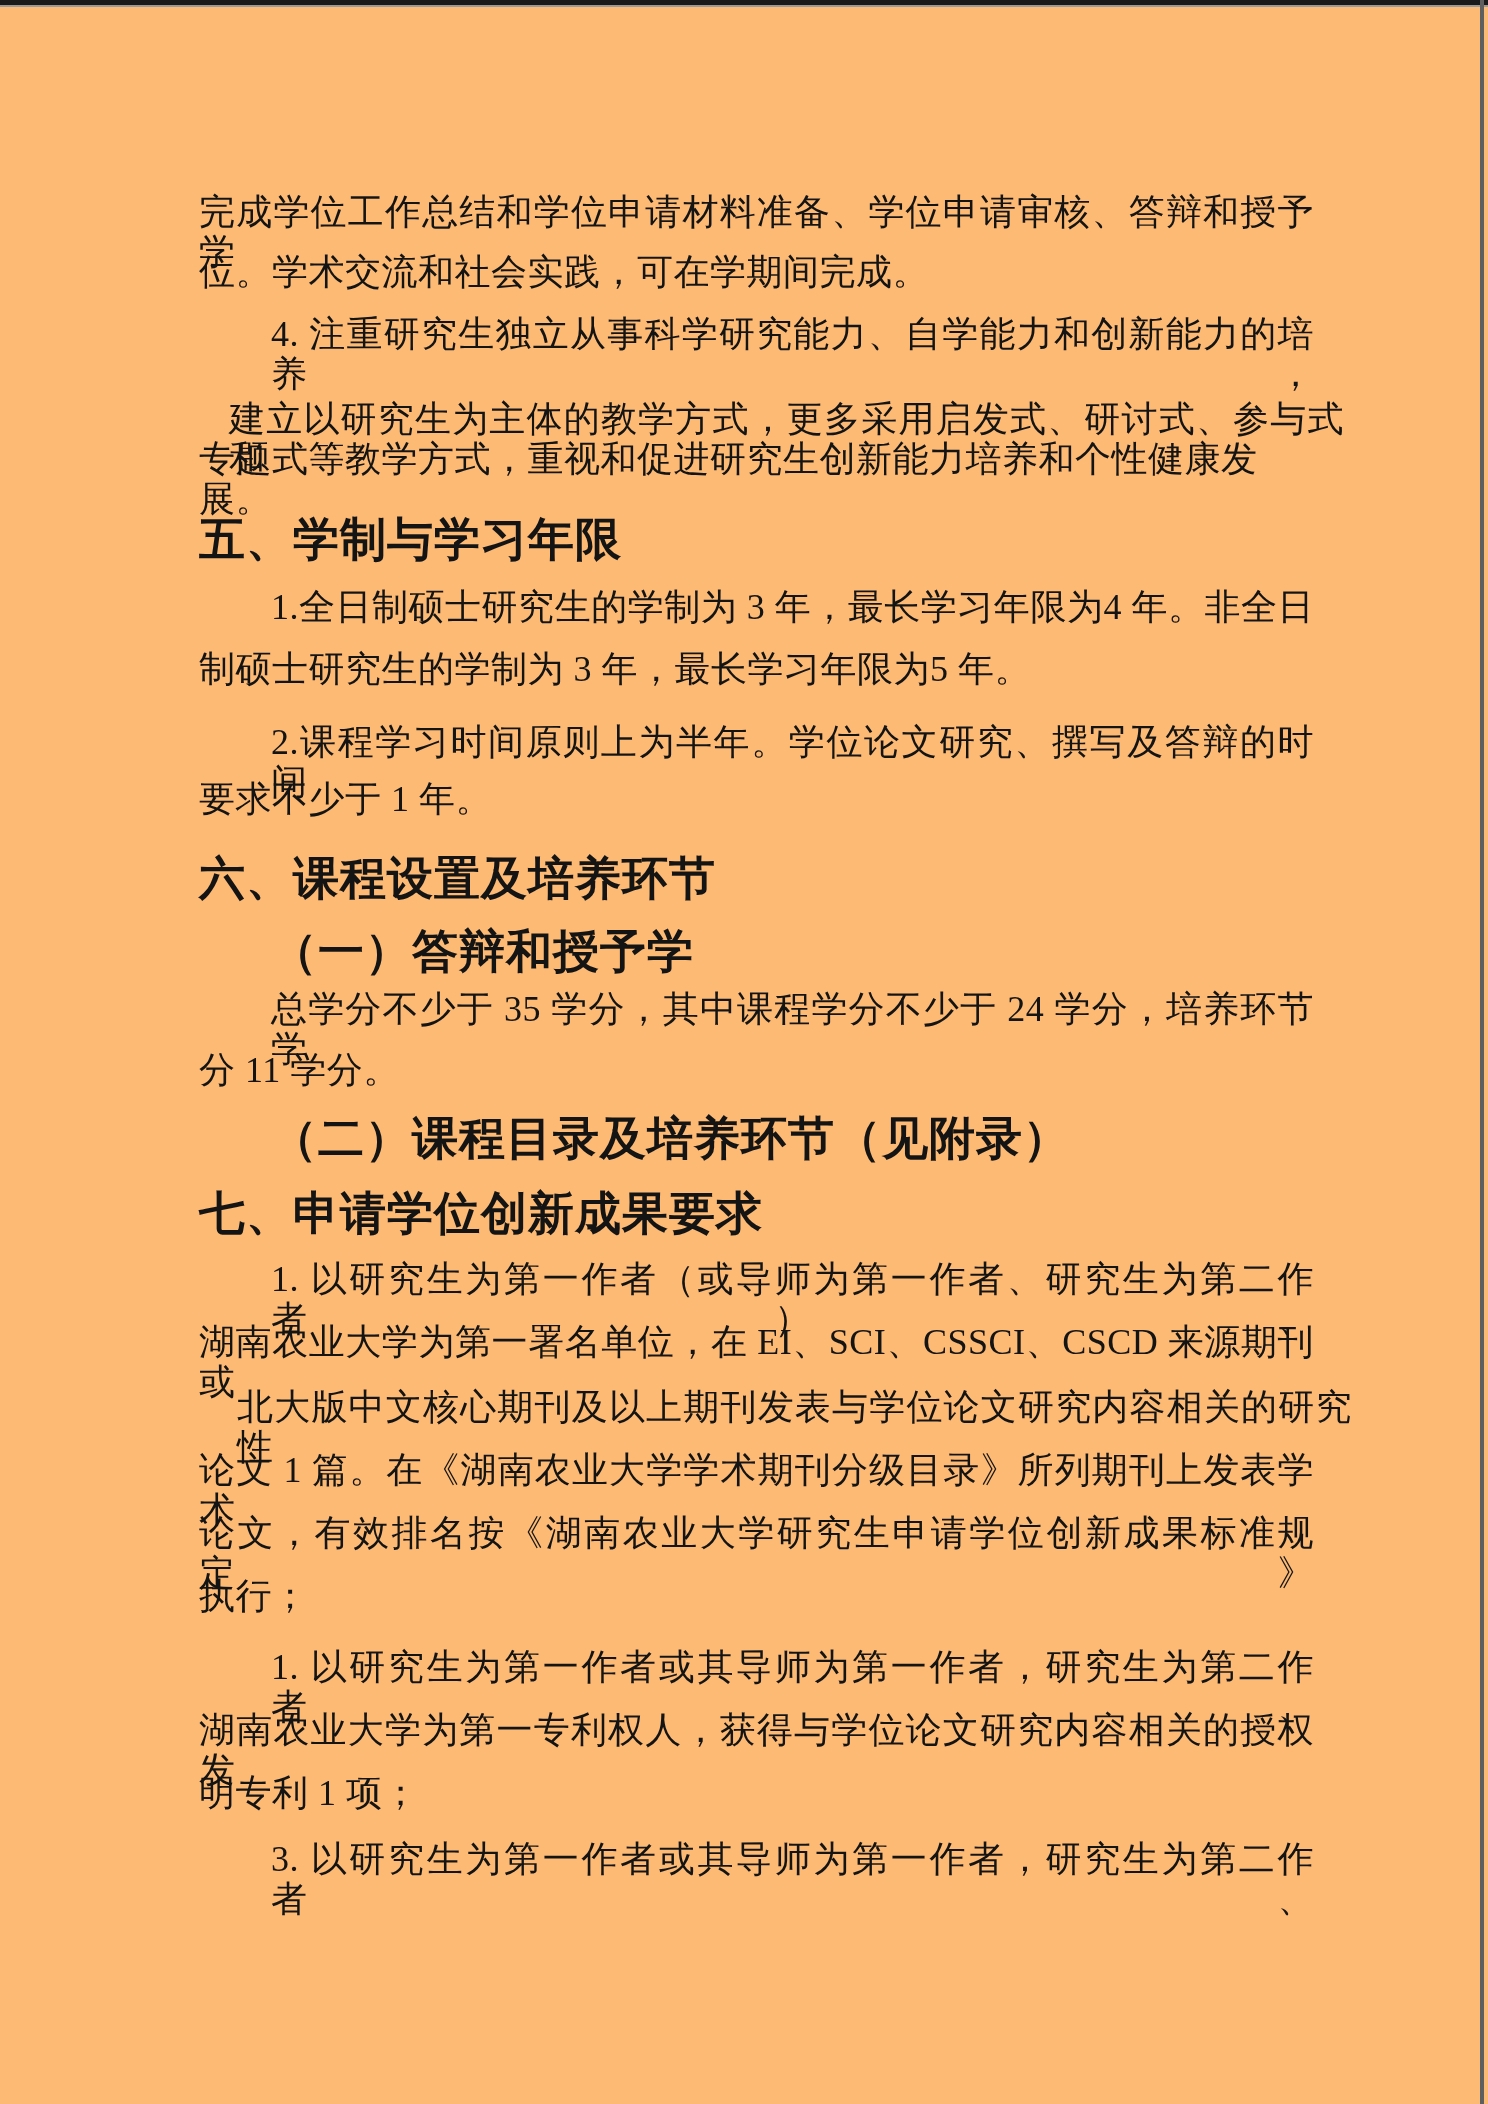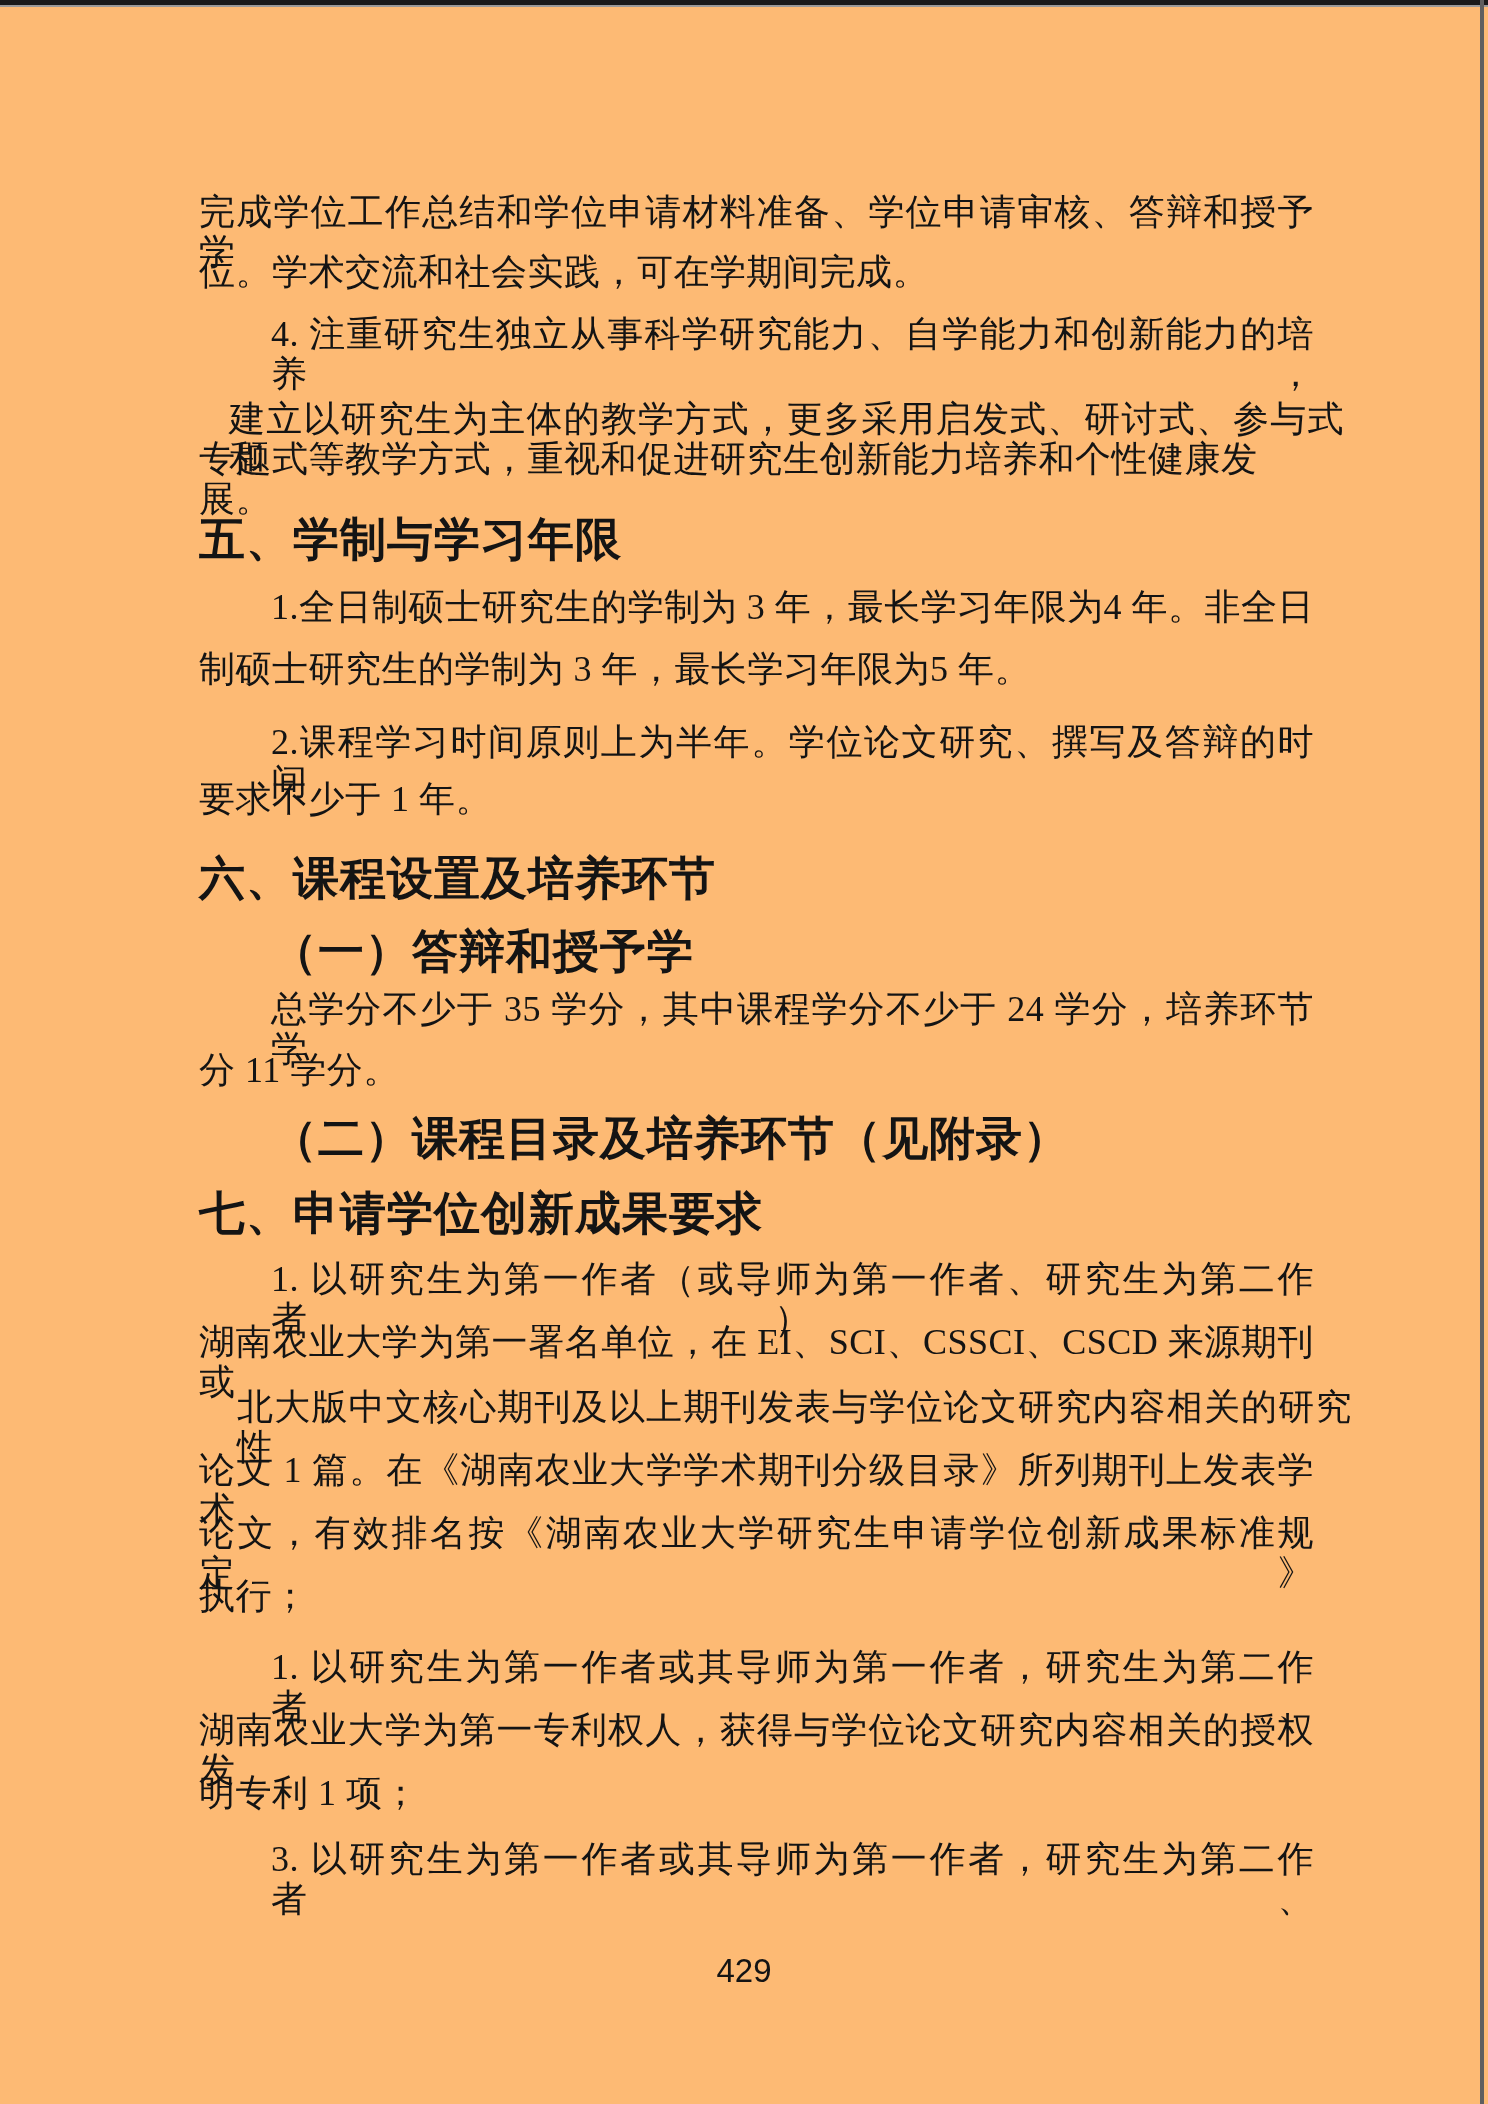--- a/index.html
+++ b/index.html
@@ -57,14 +57,13 @@
       <div class="line body justify" style="top: 1323px;">湖南农业大学为第一署名单位，在 EI、SCI、CSSCI、CSCD 来源期刊或</div>
       <div class="line body justify" style="top: 1388px; margin-left: 38px;">北大版中文核心期刊及以上期刊发表与学位论文研究内容相关的研究性</div>
       <div class="line body justify" style="top: 1451px;">论文 1 篇。在《湖南农业大学学术期刊分级目录》所列期刊上发表学术</div>
       <div class="line body justify" style="top: 1514px;">论文，有效排名按《湖南农业大学研究生申请学位创新成果标准规定》</div>
       <div class="line body" style="top: 1577px;">执行；</div>
       <div class="line body indent justify" style="top: 1648px;">1. 以研究生为第一作者或其导师为第一作者，研究生为第二作者、</div>
       <div class="line body justify" style="top: 1711px;">湖南农业大学为第一专利权人，获得与学位论文研究内容相关的授权发</div>
       <div class="line body" style="top: 1774px;">明专利 1 项；</div>
       <div class="line body indent justify" style="top: 1840px;">3. 以研究生为第一作者或其导师为第一作者，研究生为第二作者、</div>
     </div>
-  <div class="pagenum">429</div>
 </div>
 
 </body></html>

